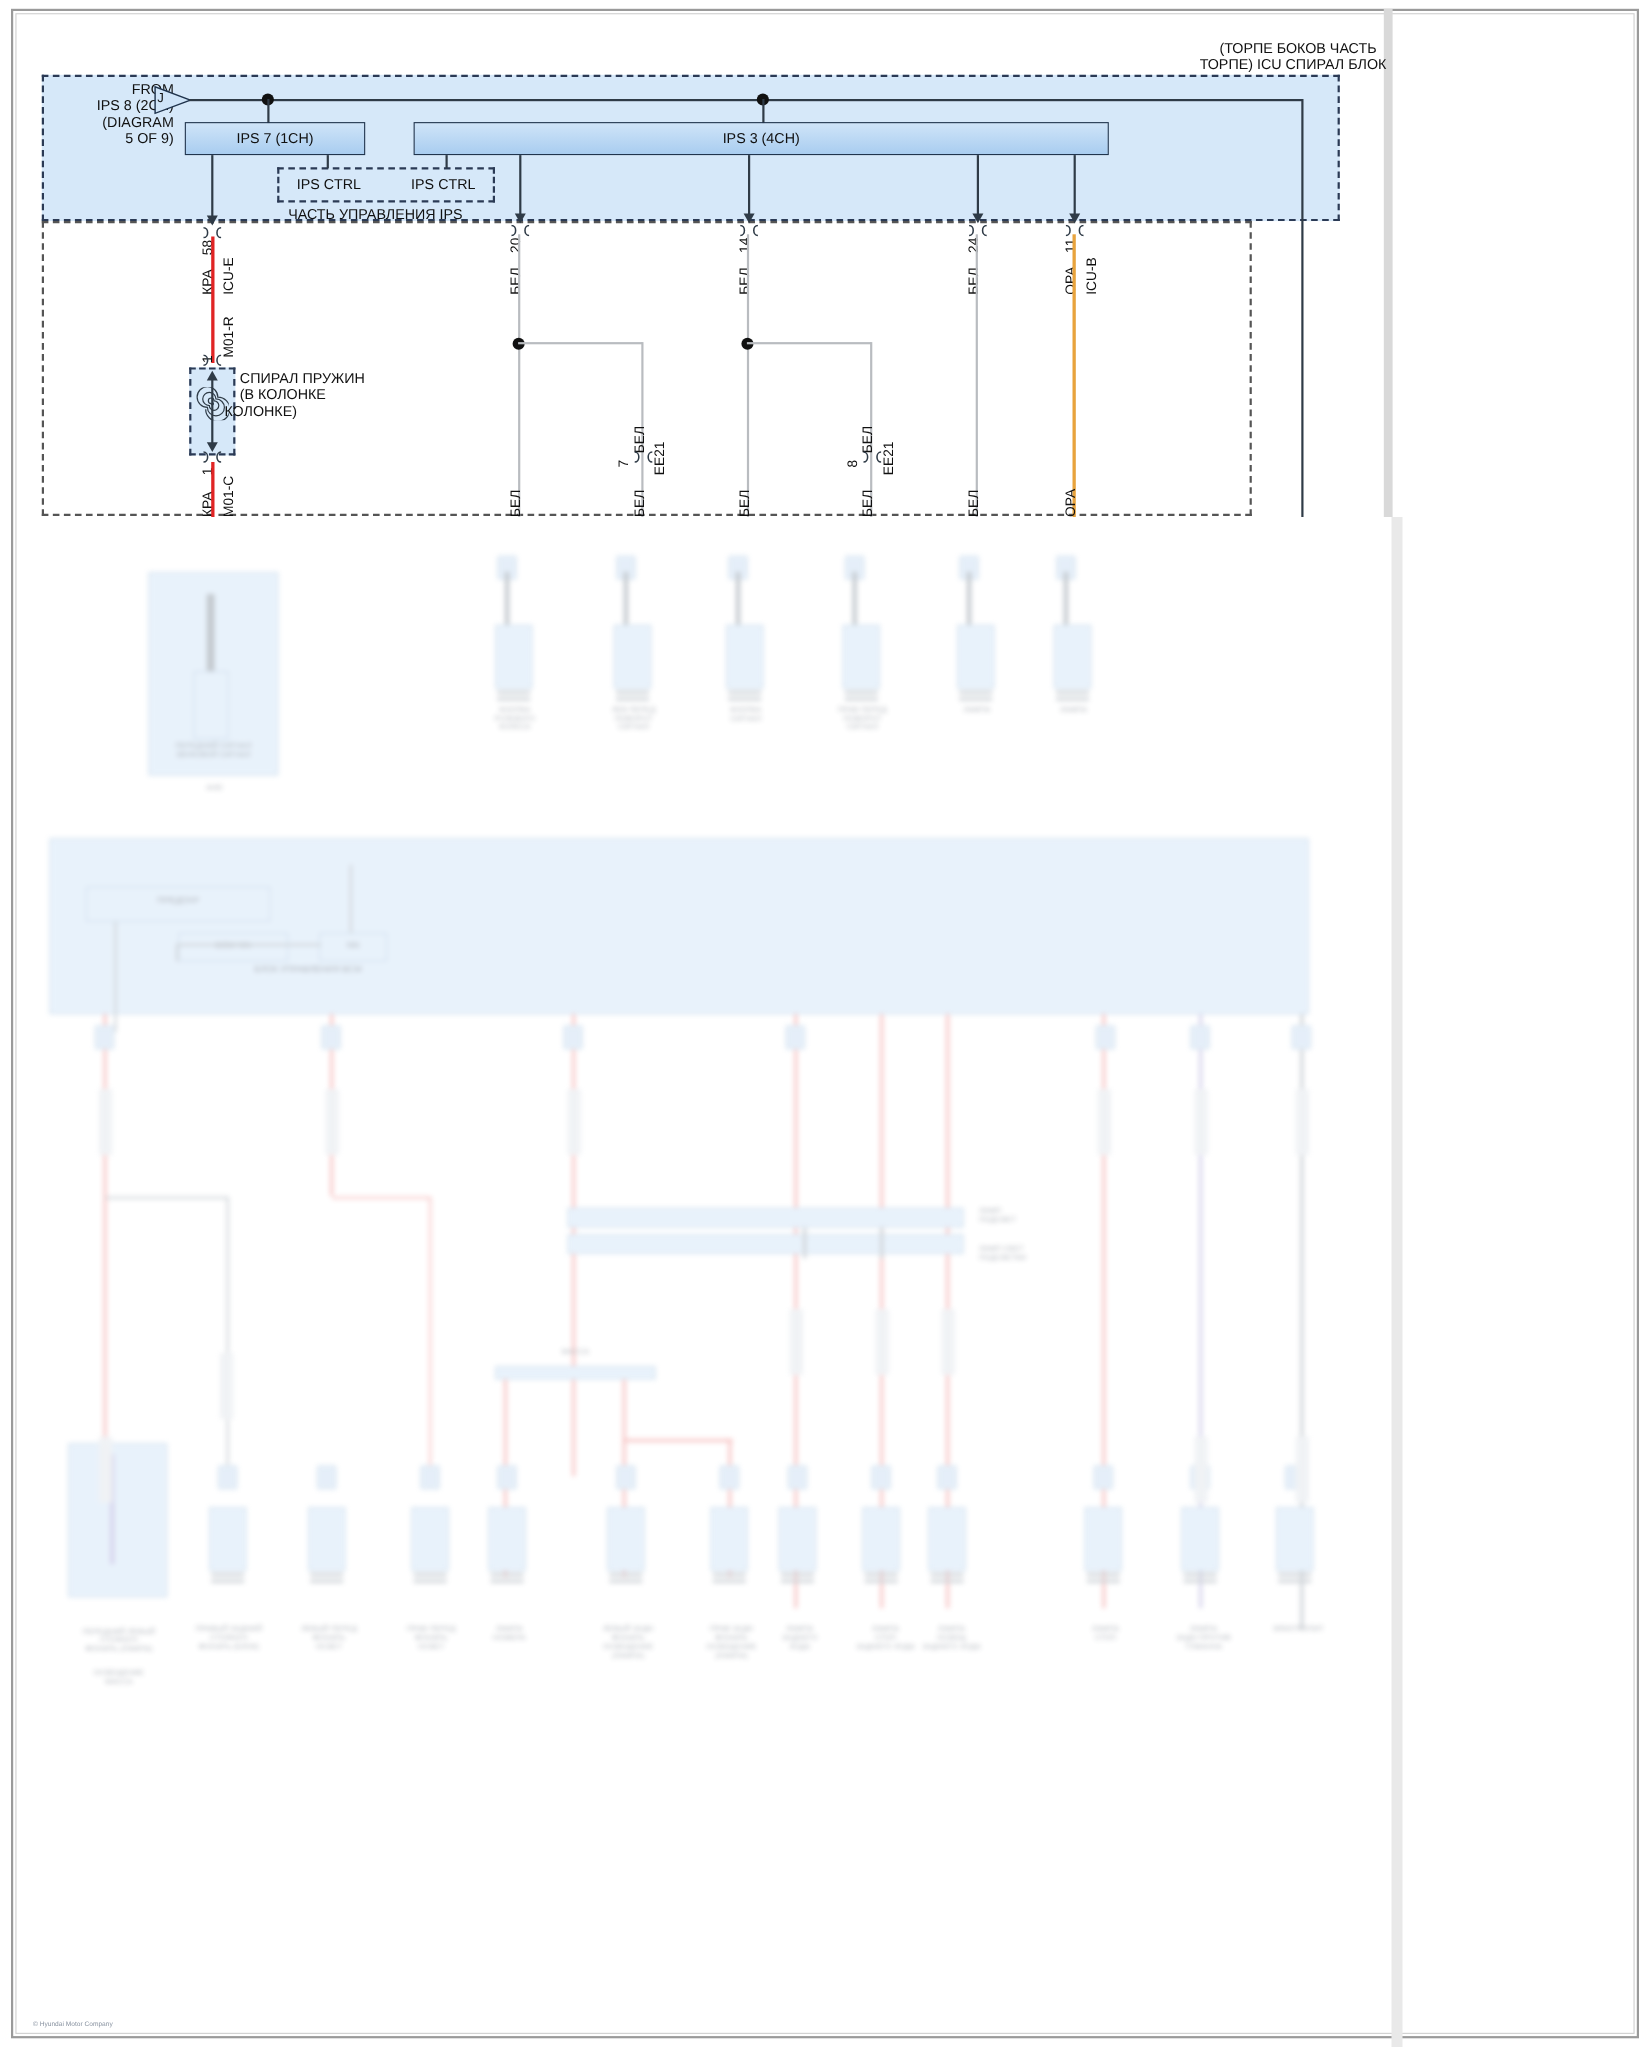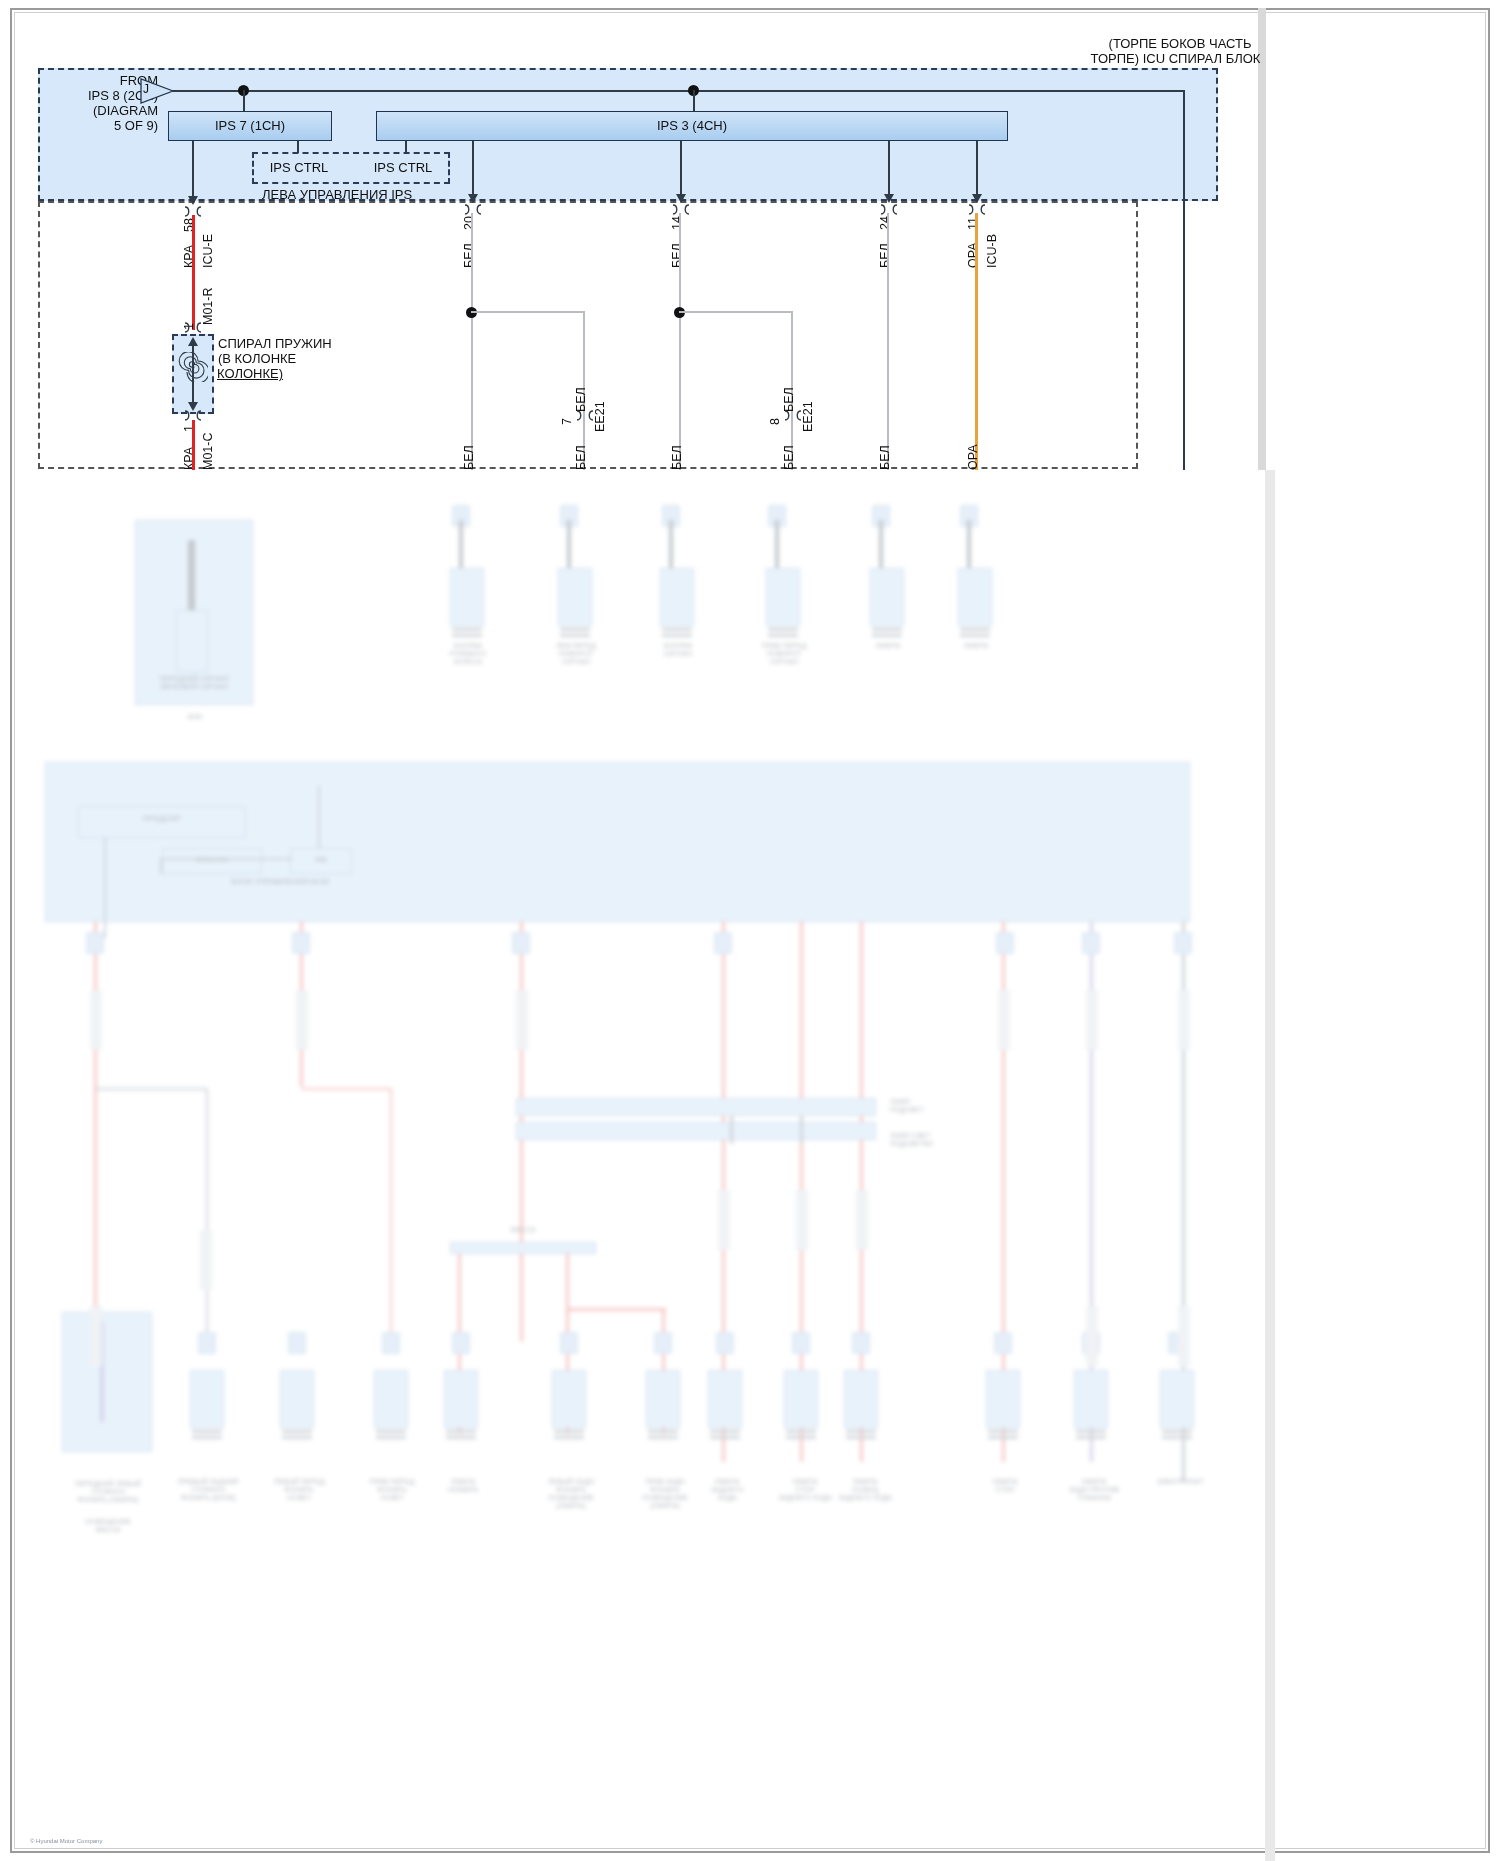--- a/index.html
+++ b/index.html
@@ -208,21 +208,21 @@
     <div class="solidbox" style="left:376px; top:111px; width:632px; height:30px;"></div>
     <div class="lbl c" style="left:376px; top:118px; width:632px;">IPS 3 (4CH)</div>
 
     <div class="dashbox" style="left:252px; top:152px; width:198px; height:32px;"></div>
     <div class="lbl" style="left:252px; top:160px; width:94px; text-align:center;">IPS CTRL</div>
     <div class="lbl" style="left:356px; top:160px; width:94px; text-align:center;">IPS CTRL</div>
 
     <div class="wire v" style="left:297px; top:141px; height:12px;"></div>
     <div class="wire v" style="left:405px; top:141px; height:12px;"></div>
 
-    <div class="lbl" style="left:262px; top:187px; font-size:13px;">ЛЕВА УПРАВЛЕНИЯ IPS</div>
+    <div class="lbl" style="left:262px; top:187px; font-size:13px;">ЧАСТЬ УПРАВЛЕНИЯ IPS</div>
 
     <div class="dashbox nofill" style="left:38px; top:201px; width:1100px; height:268px; border-color:#555;"></div>
 
     <div class="wire v" style="left:192px; top:141px; height:62px;"></div>
     <div class="arrow-down" style="left:188px; top:196px;"></div>
     <div class="cup" style="left:183px; top:206px;">
       <svg width="20" height="12" viewBox="0 0 20 12">
         <path d="M2,1 C7,1 7,10 2,10" fill="none" stroke="#2f3b47" stroke-width="1.4"></path>
         <path d="M18,1 C13,1 13,10 18,10" fill="none" stroke="#2f3b47" stroke-width="1.4"></path>
       </svg>
@@ -244,21 +244,21 @@
     <div class="arrow-up" style="left:188px; top:337px;"></div>
     <div class="wire v" style="left:192px; top:343px; height:62px;"></div>
     <div class="arrow-down" style="left:188px; top:402px;"></div>
     <div style="position:absolute; left:178px; top:352px;">
       <svg width="30" height="30" viewBox="0 0 30 30">
         <path d="M15,15 m0,-1 a1,1 0 1,1 -1,1 a2.6,2.6 0 1,1 2.6,-2.6 a4.3,4.3 0 1,1 -4.3,4.3 a6,6 0 1,1 6,-6 a7.7,7.7 0 1,1 -7.7,7.7 a9.4,9.4 0 1,1 9.4,-9.4 a11,11 0 1,1 -11,11" fill="none" stroke="#2f3b47" stroke-width="1.1"></path>
       </svg>
     </div>
     <div class="lbl" style="left:218px; top:336px;">СПИРАЛ ПРУЖИН</div>
     <div class="lbl" style="left:218px; top:351px;">(В КОЛОНКЕ</div>
-    <div class="lbl" style="left:217px; top:366px;text-decoration:underline;">КОЛОНКЕ)</div>
+    <div class="lbl" style="left:204px; top:366px;">КОЛОНКЕ)</div>
 
     <div class="cup" style="left:183px; top:410px;">
       <svg width="20" height="12" viewBox="0 0 20 12">
         <path d="M2,1 C7,1 7,10 2,10" fill="none" stroke="#2f3b47" stroke-width="1.4"></path>
         <path d="M18,1 C13,1 13,10 18,10" fill="none" stroke="#2f3b47" stroke-width="1.4"></path>
       </svg>
     </div>
     <div class="vlbl" style="left:182px; top:432px;">1</div>
     <div class="vlbl" style="left:201px; top:470px;">M01-C</div>
     <div class="vlbl" style="left:182px; top:470px;">КРА</div>

